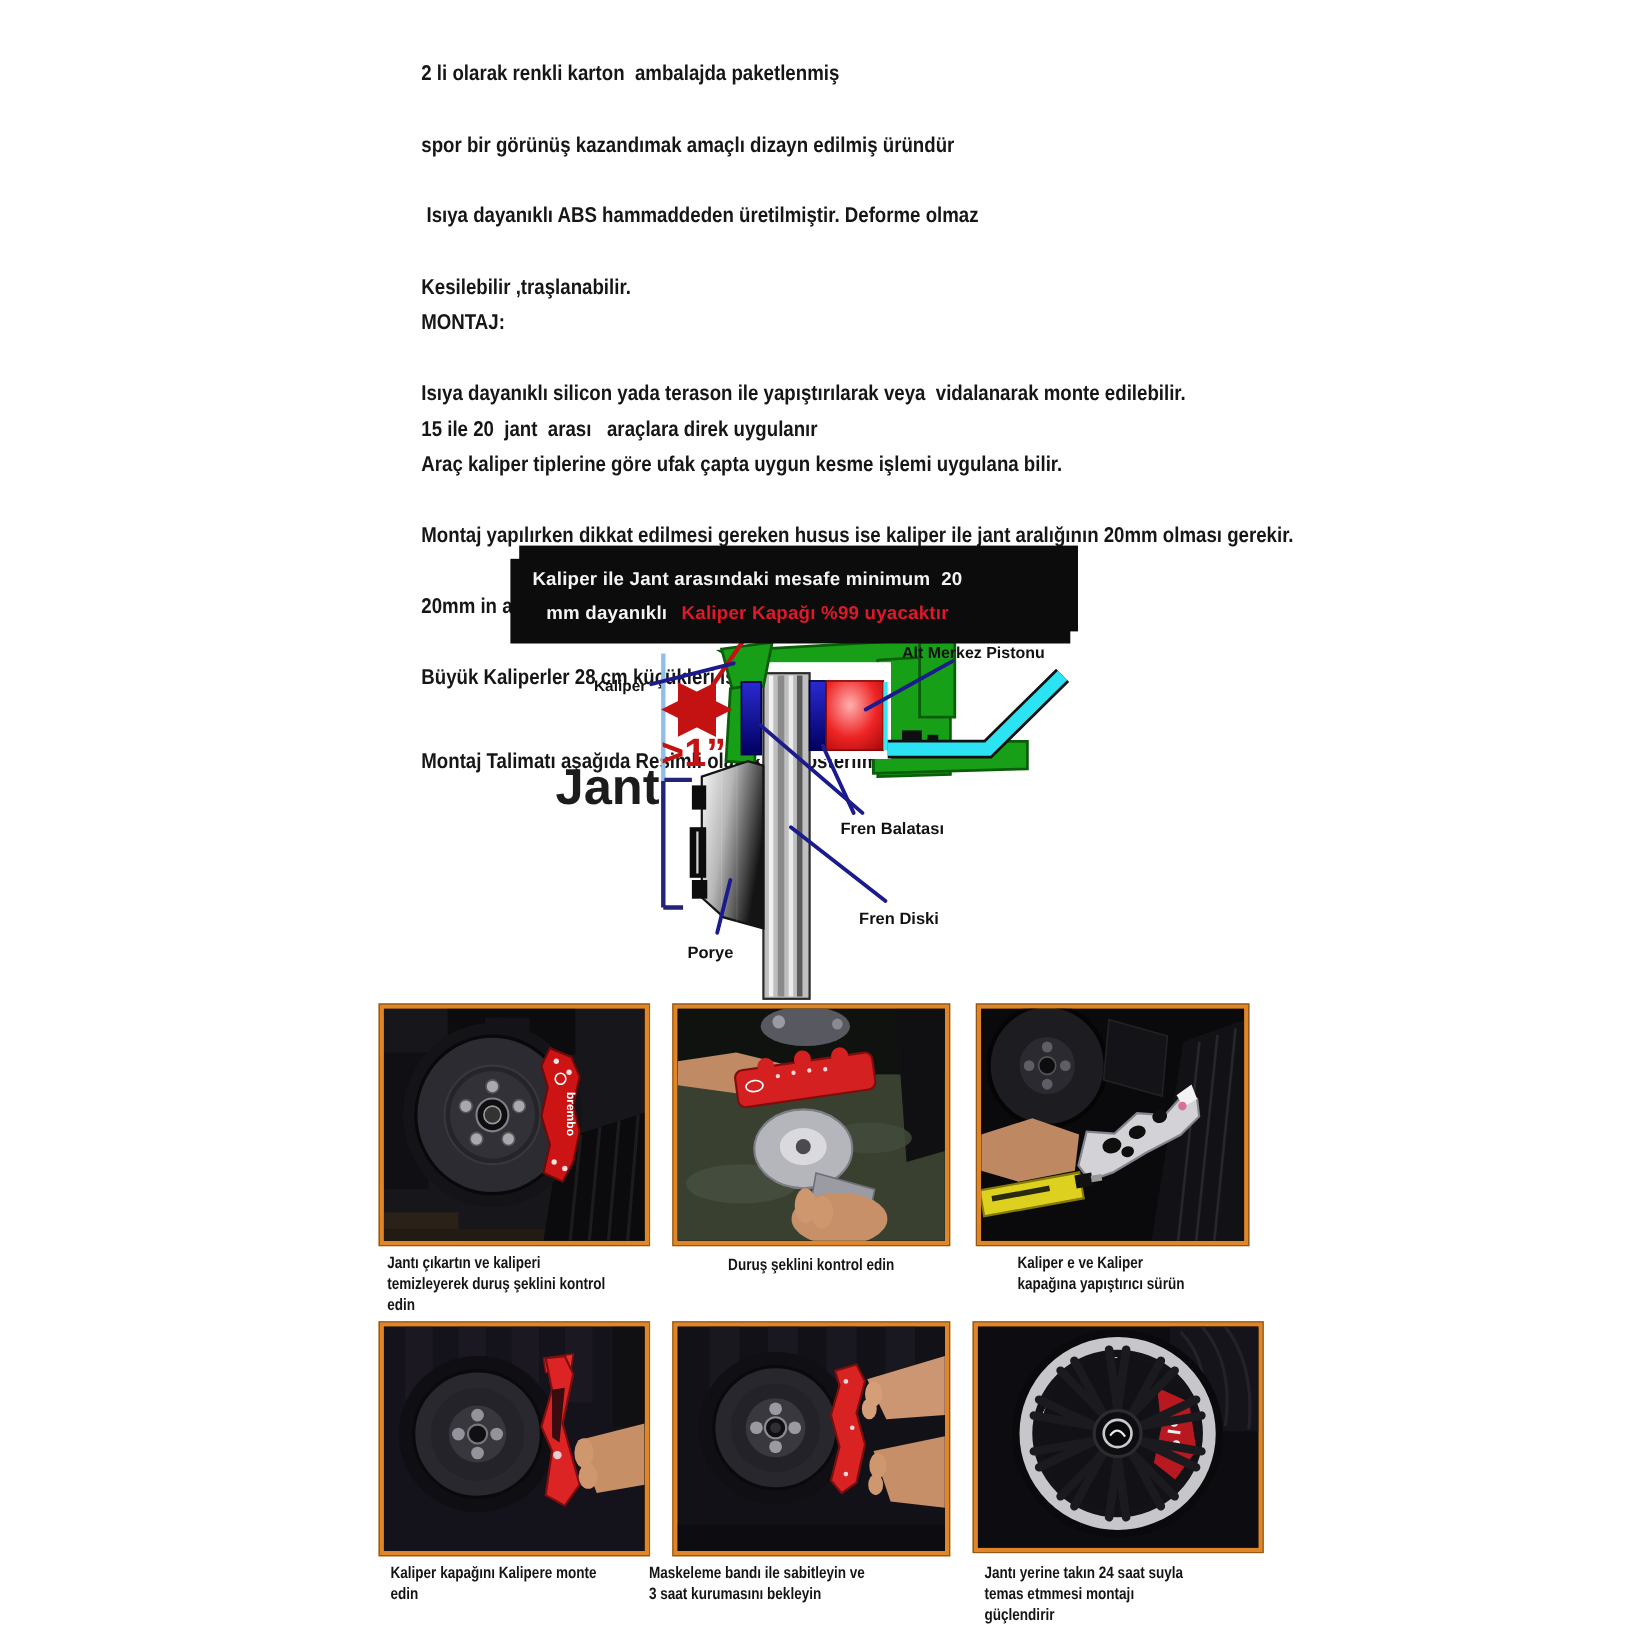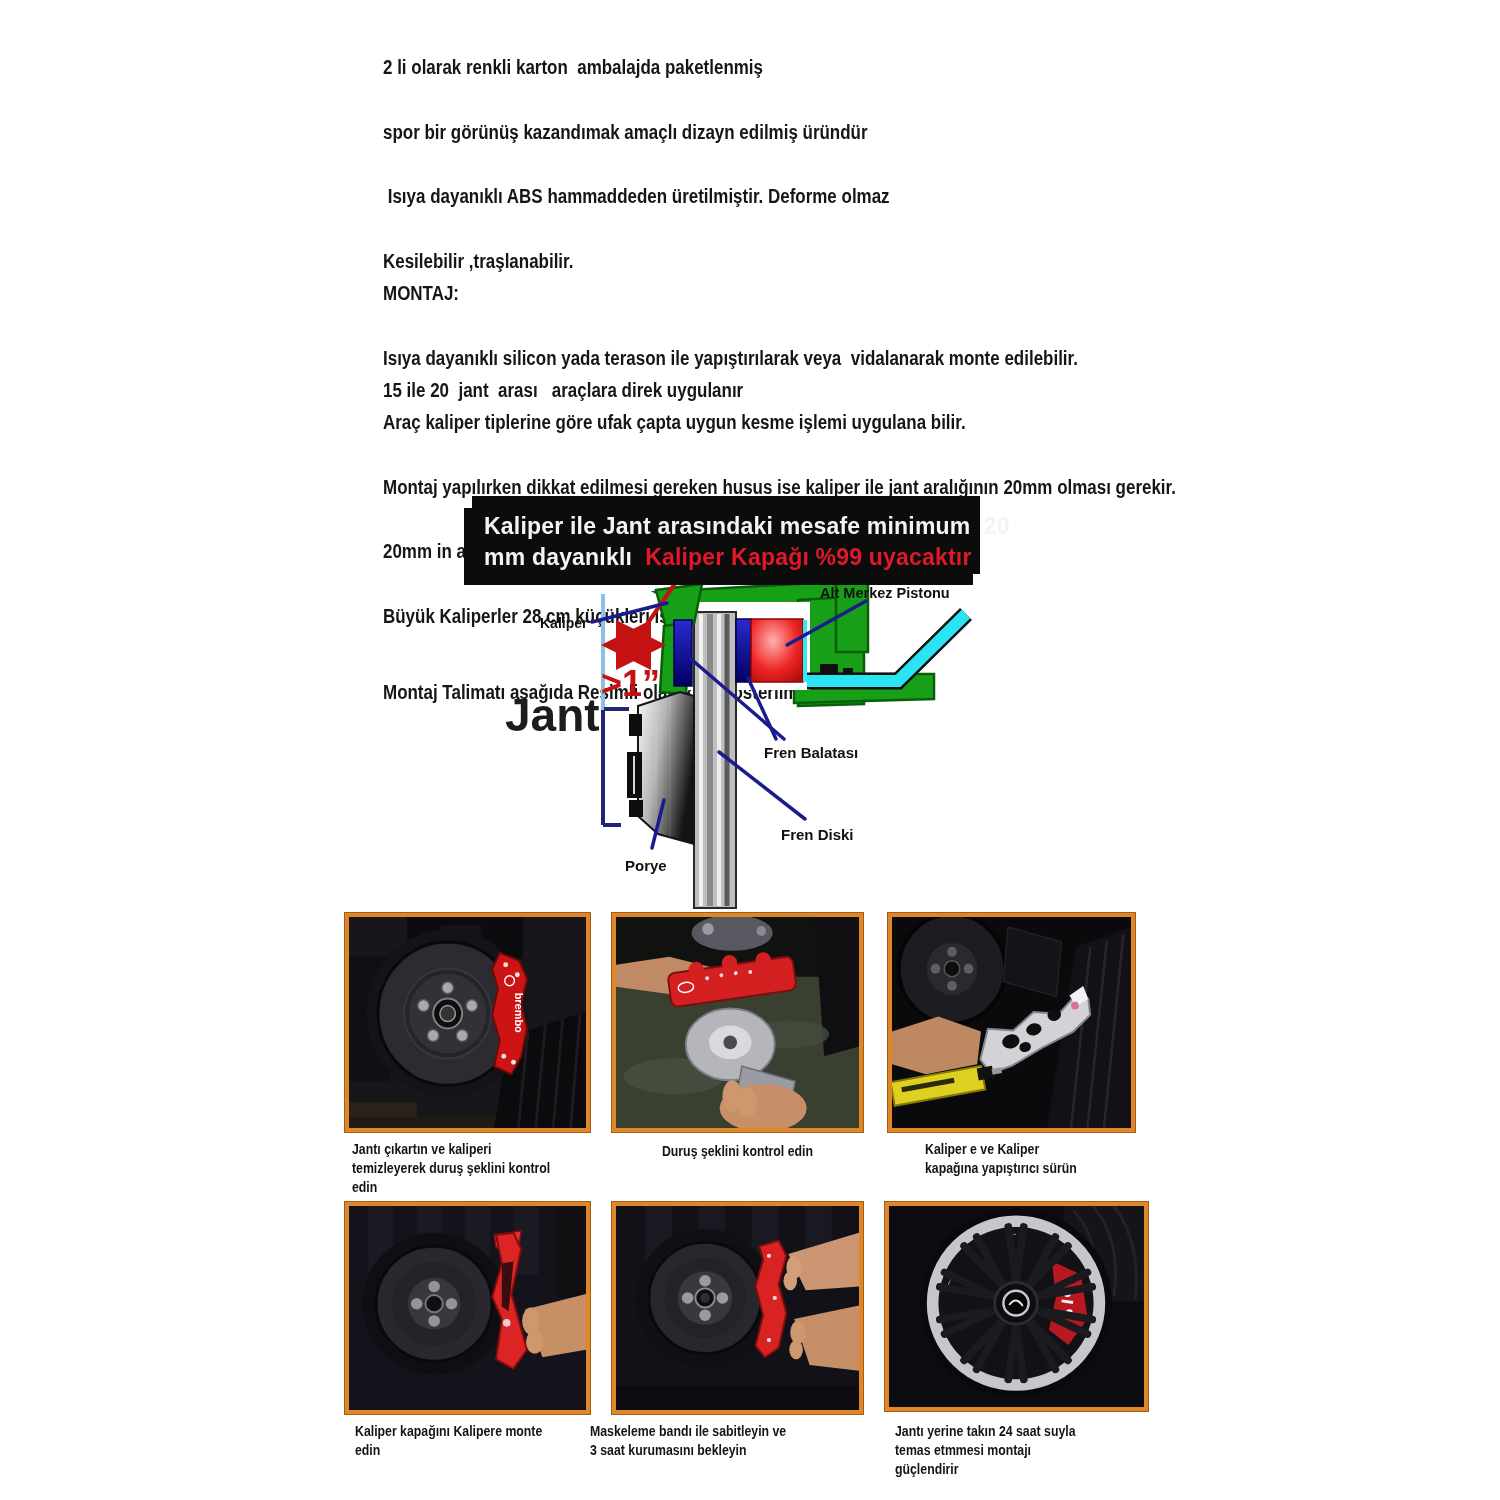--- a/index.html
+++ b/index.html
@@ -6,22 +6,22 @@
   body{width:1500px;height:1500px;position:relative;overflow:hidden;
        font-family:"Liberation Sans", sans-serif;color:#151515;}
   .abs{position:absolute;}
   
   .txtblock{font-size:19.5px;line-height:21.5px;font-weight:700;white-space:pre-wrap;
             transform:scaleX(.87);transform-origin:0 0;color:#161616;}
   .tline{min-height:21.5px;}
   
   .banner-box{background:#0c0c0c;position:absolute;}
   .banner-text{position:absolute;left:484px;top:511px;z-index:6;}
-  .banner-line{font-size:23px;font-weight:700;color:#f4f4f4;letter-spacing:.2px;
-               line-height:31px;white-space:pre;}
+  .banner-line{font-size:17px;font-weight:700;color:#f4f4f4;letter-spacing:.2px;
+               line-height:31px;white-space:pre;text-align:center;}
   .banner-red{color:#e0182a;margin-left:13px;}
   
   .photo{position:absolute;border:4px solid #e0862a;box-shadow:0 0 0 1px #a05f12;
          background:#000;box-sizing:border-box;}
   .photo svg{display:block;width:100%;height:100%;}
   
   .cap{position:absolute;font-weight:700;font-size:15px;line-height:1.28;color:#141414;
        white-space:pre-wrap;transform:scaleX(.82);transform-origin:0 0;}
   .cap-center{text-align:center;}
   .diagram{position:absolute;left:440px;top:575px;width:600px;height:340px;z-index:4;}

